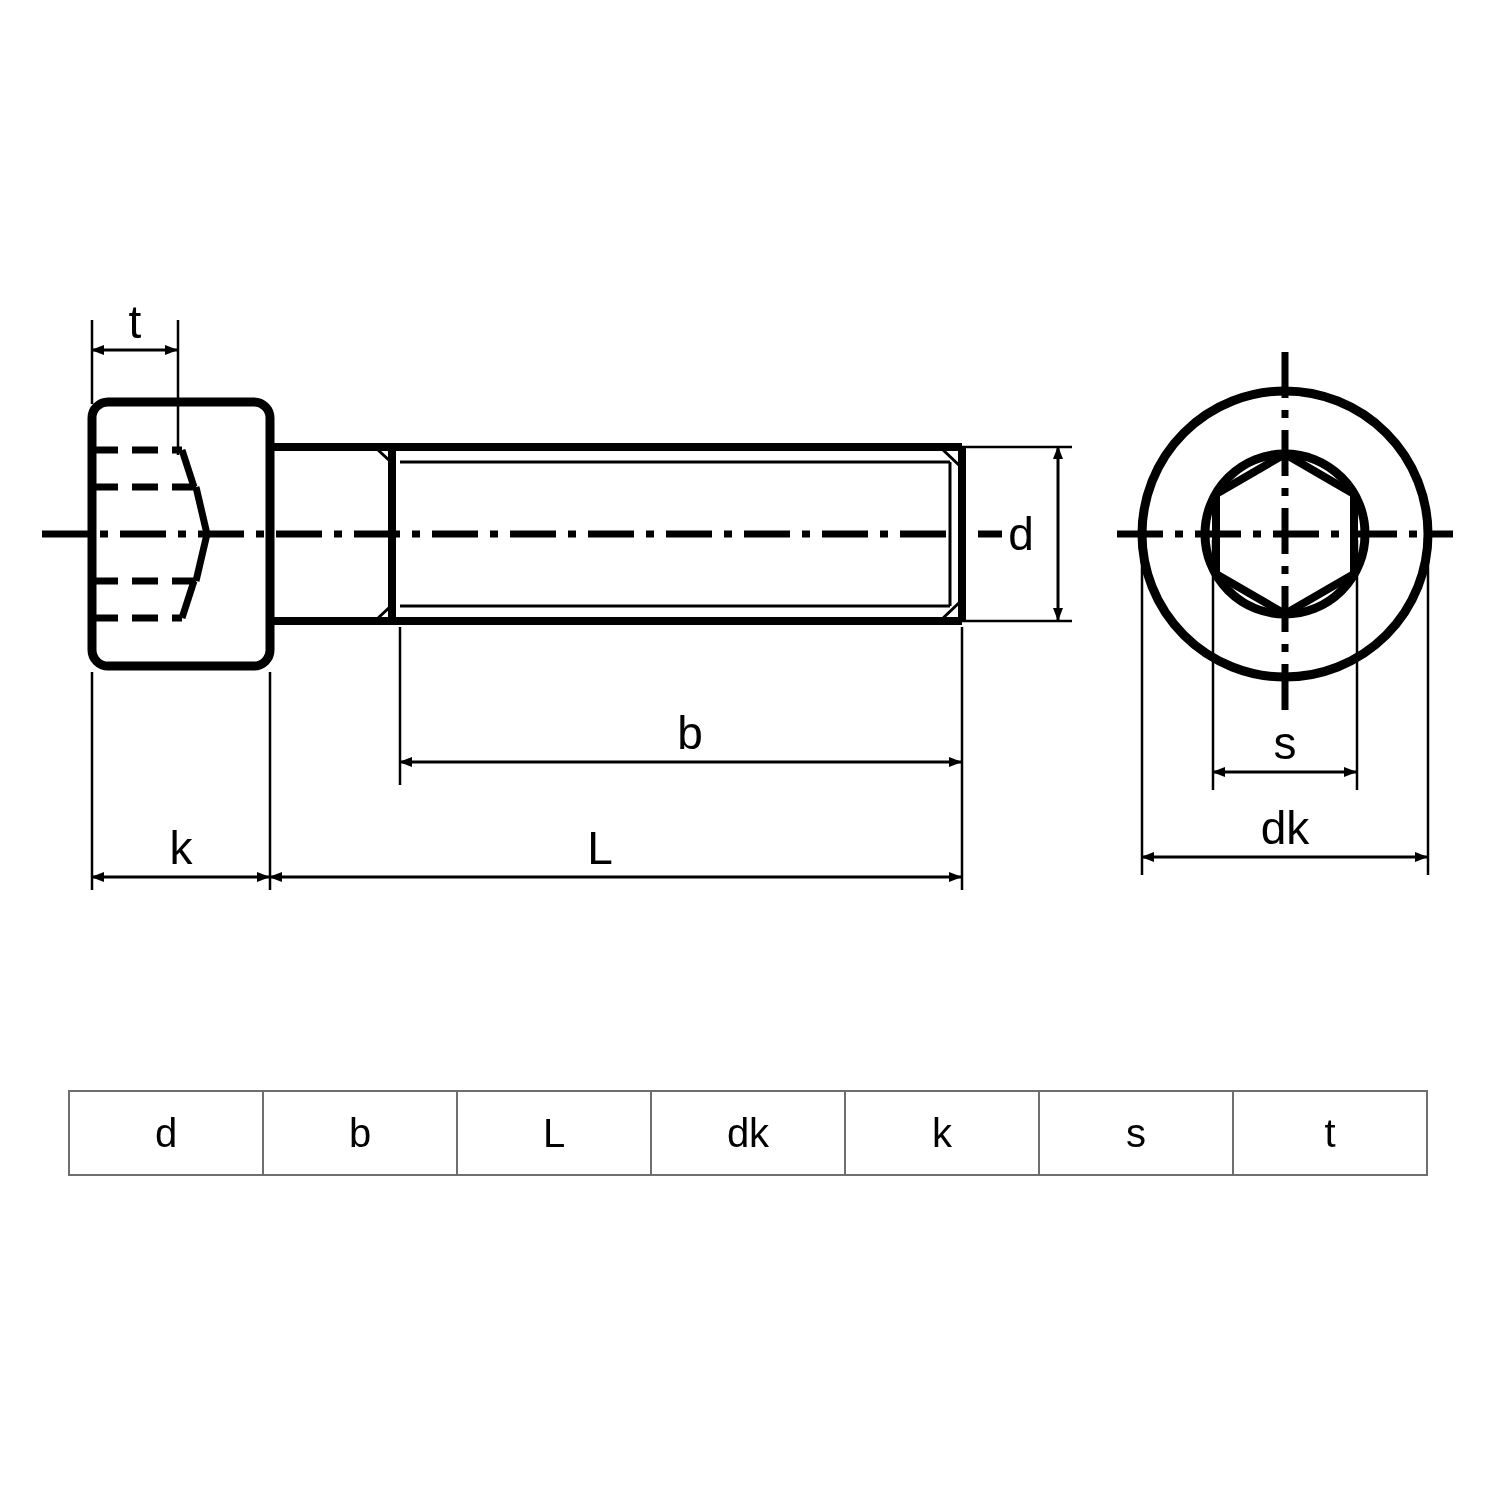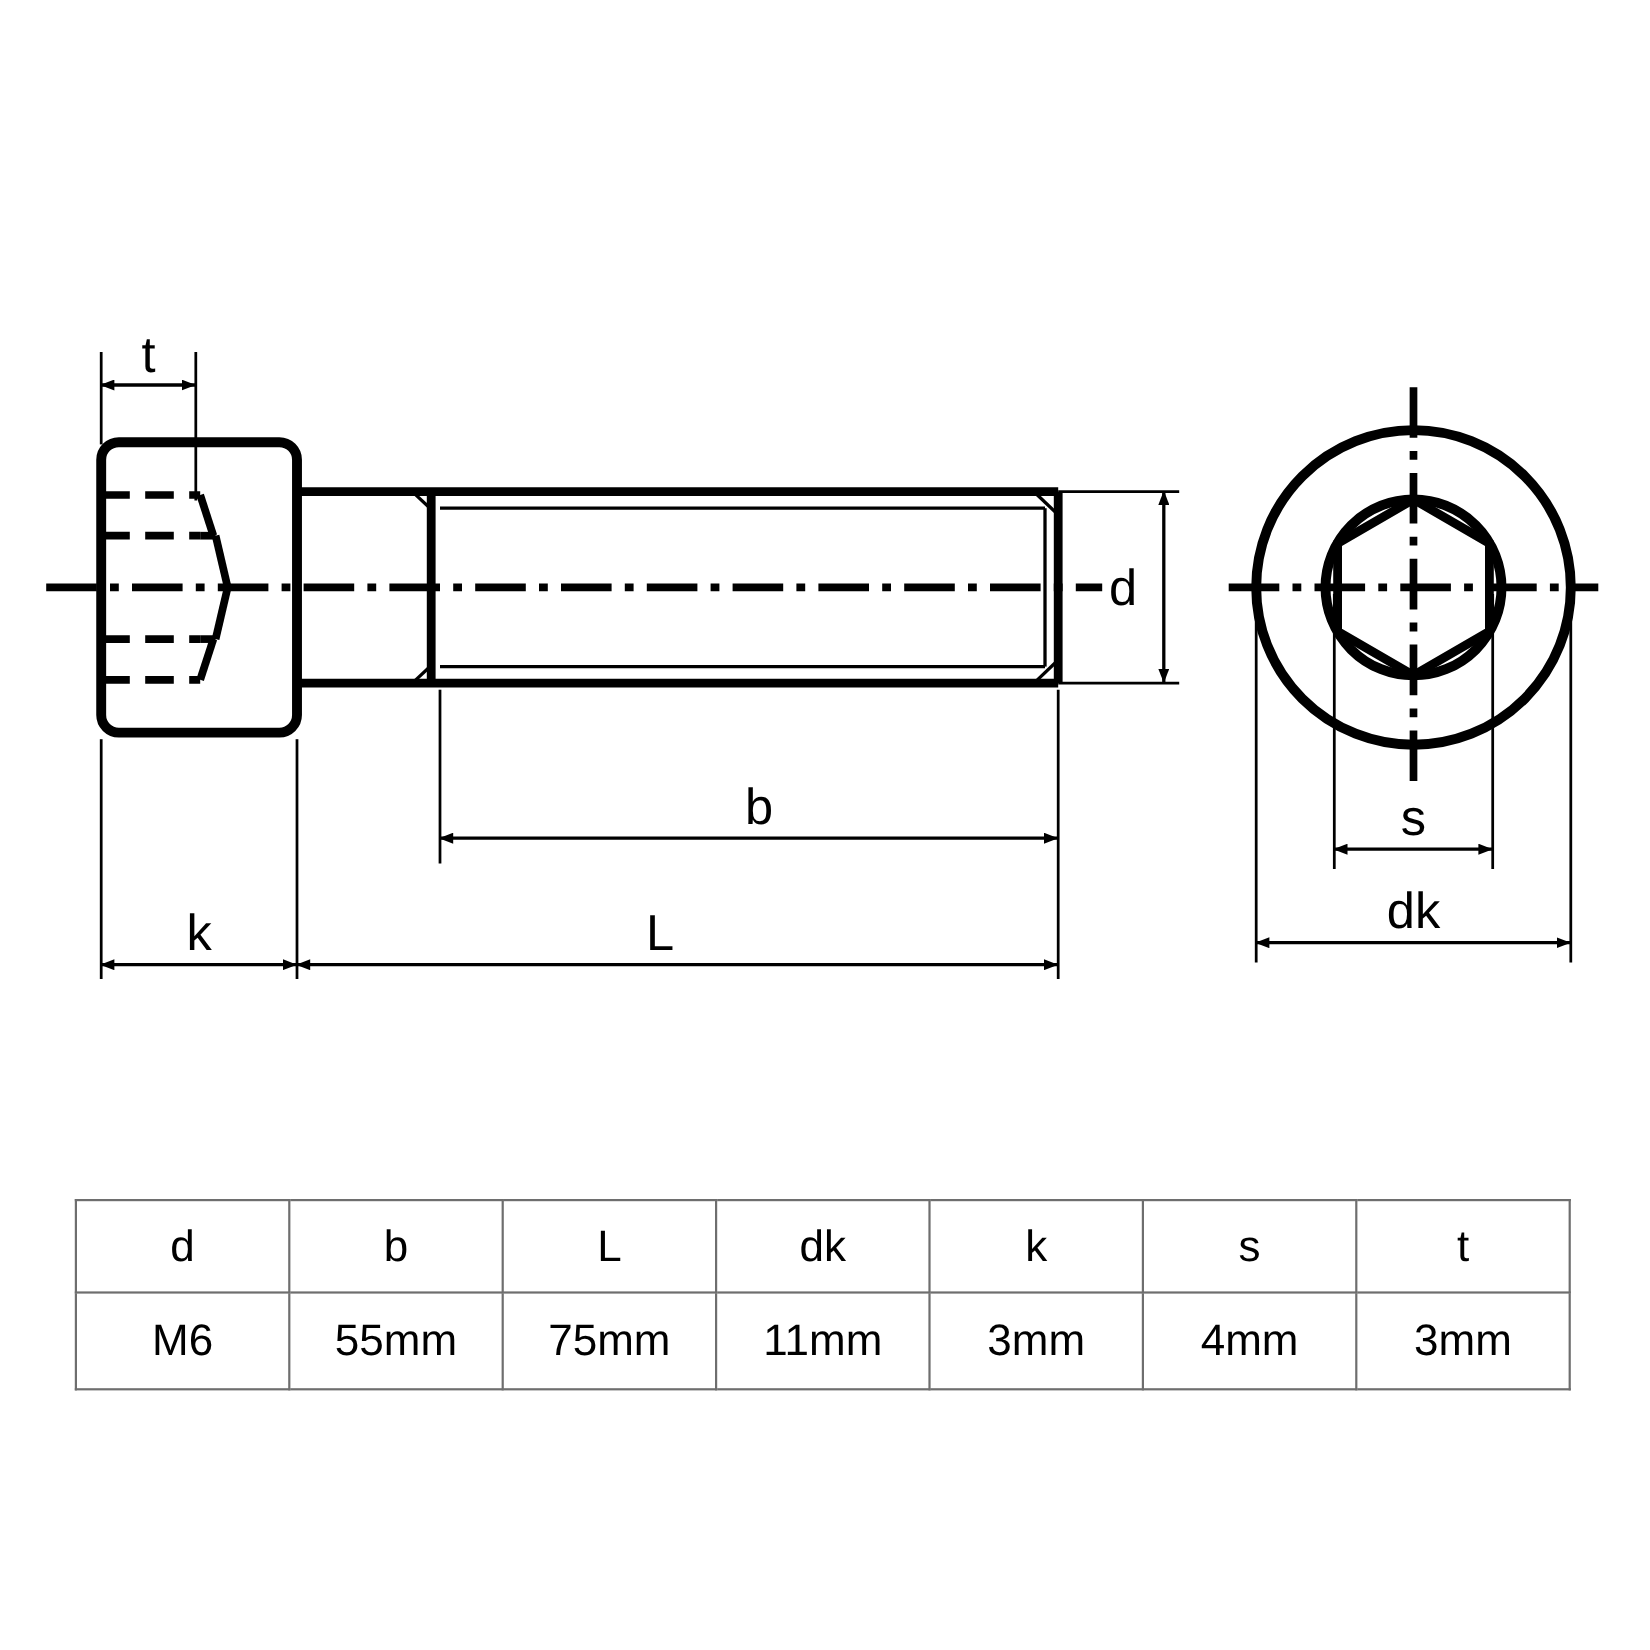--- a/index.html
+++ b/index.html
@@ -174,25 +174,16 @@
     <tbody>
       <tr class="header-row">
         <td>d</td>
         <td>b</td>
         <td>L</td>
         <td>dk</td>
         <td>k</td>
         <td>s</td>
         <td>t</td>
       </tr>
-      <tr class="value-row">
-        <td>M6</td>
-        <td>55mm</td>
-        <td>75mm</td>
-        <td>11mm</td>
-        <td>3mm</td>
-        <td>4mm</td>
-        <td>3mm</td>
-      </tr>
     </tbody>
   </table>
 
 </div>
 
 </body></html>

